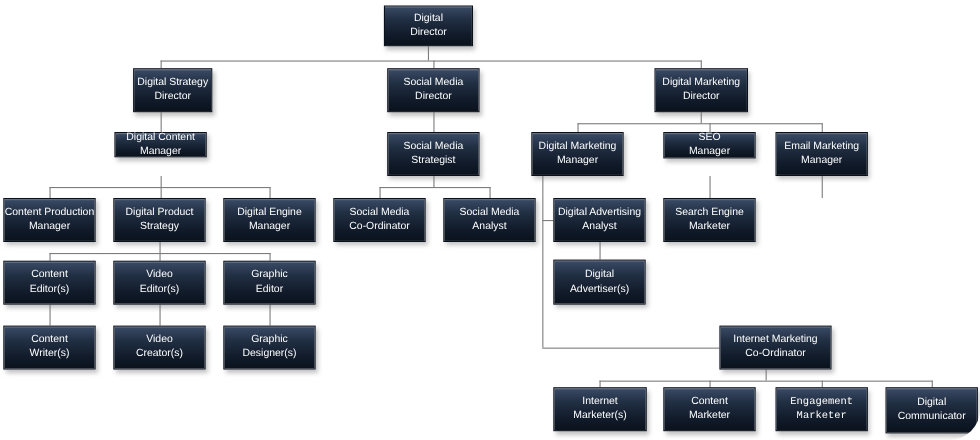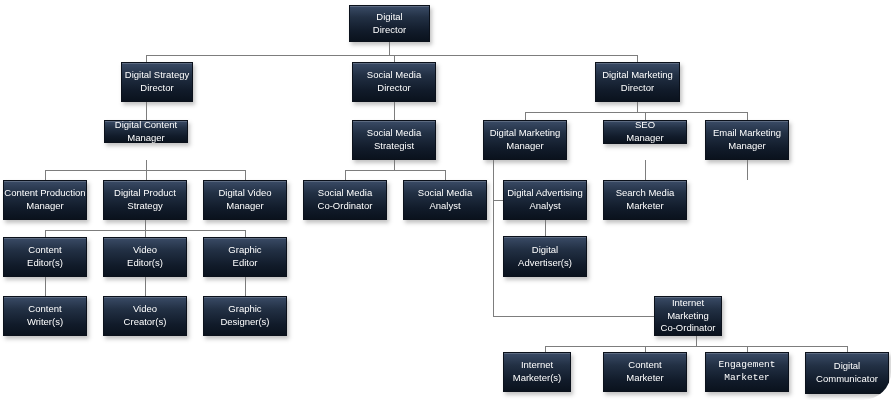--- a/index.html
+++ b/index.html
@@ -103,50 +103,50 @@
 Manager</div>
   <div class="node" style="left:603px;top:120px;width:84px;height:24px;">SEO
 Manager</div>
   <div class="node" style="left:705px;top:120px;width:84px;height:40px;">Email Marketing
 Manager</div>
 
   <div class="node" style="left:3px;top:180px;width:84px;height:40px;">Content Production
 Manager</div>
   <div class="node" style="left:103px;top:180px;width:84px;height:40px;">Digital Product
 Strategy</div>
-  <div class="node" style="left:203px;top:180px;width:84px;height:40px;">Digital Video
+  <div class="node" style="left:203px;top:180px;width:84px;height:40px;">Digital Engine
 Manager</div>
   <div class="node" style="left:303px;top:180px;width:84px;height:40px;">Social Media
 Co-Ordinator</div>
   <div class="node" style="left:403px;top:180px;width:84px;height:40px;">Social Media
 Analyst</div>
   <div class="node" style="left:503px;top:180px;width:84px;height:40px;">Digital Advertising
 Analyst</div>
-  <div class="node" style="left:603px;top:180px;width:84px;height:40px;">Search Media
+  <div class="node" style="left:603px;top:180px;width:84px;height:40px;">Search Engine
 Marketer</div>
 
   <div class="node" style="left:3px;top:237px;width:84px;height:40px;">Content
 Editor(s)</div>
   <div class="node" style="left:103px;top:237px;width:84px;height:40px;">Video
 Editor(s)</div>
   <div class="node" style="left:203px;top:237px;width:84px;height:40px;">Graphic
 Editor</div>
   <div class="node" style="left:503px;top:236px;width:84px;height:41px;">Digital
 Advertiser(s)</div>
 
   <div class="node" style="left:3px;top:296px;width:84px;height:40px;">Content
 Writer(s)</div>
   <div class="node" style="left:103px;top:296px;width:84px;height:40px;">Video
 Creator(s)</div>
   <div class="node" style="left:203px;top:296px;width:84px;height:40px;">Graphic
 Designer(s)</div>
-  <div class="node" style="left:654px;top:296px;width:68px;height:40px;">Internet Marketing
+  <div class="node" style="left:654px;top:296px;width:102px;height:40px;">Internet Marketing
 Co-Ordinator</div>
 
-  <div class="node" style="left:503px;top:352px;width:68px;height:40px;">Internet
+  <div class="node" style="left:503px;top:352px;width:85px;height:40px;">Internet
 Marketer(s)</div>
   <div class="node" style="left:603px;top:352px;width:84px;height:40px;">Content
 Marketer</div>
   <div class="node" style="left:705px;top:352px;width:84px;height:40px;font-family:Liberation Mono, monospace;">Engagement
 Marketer</div>
   <div class="node" style="left:805px;top:352px;width:84px;height:42px;">Digital
 Communicator</div>
 
 </div>
 

